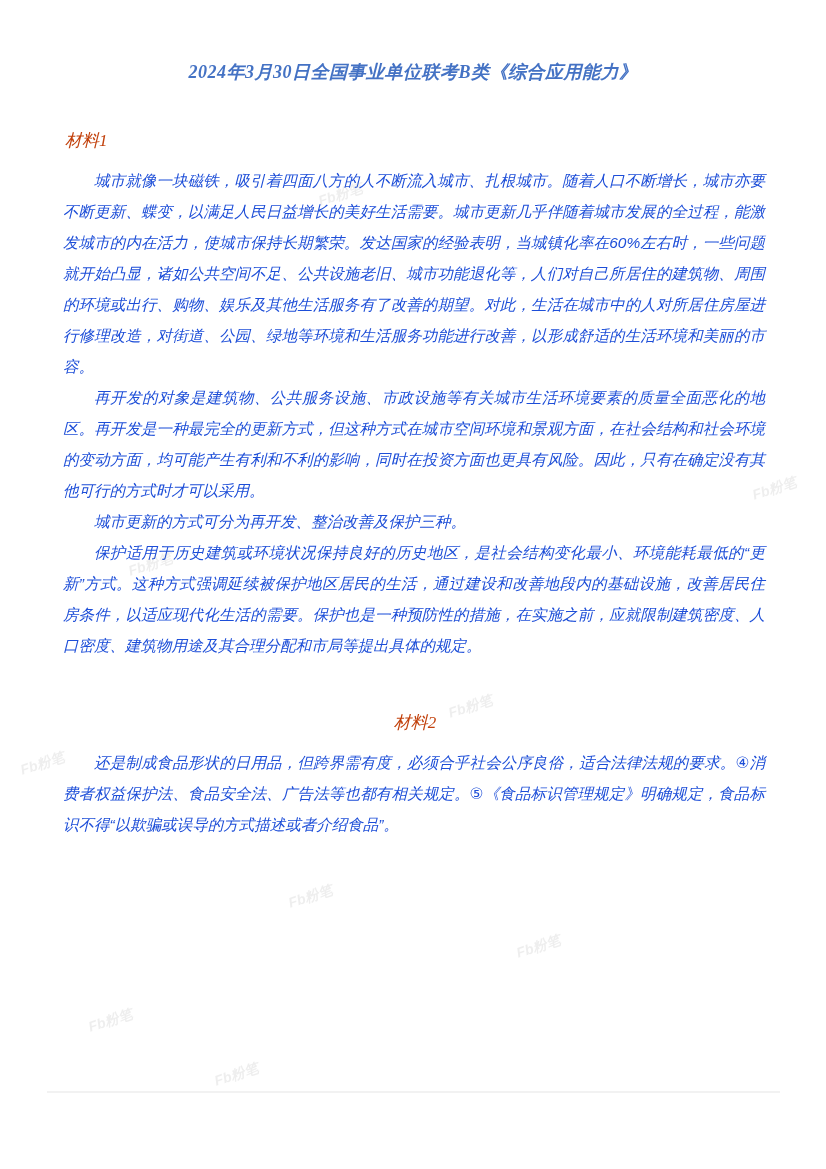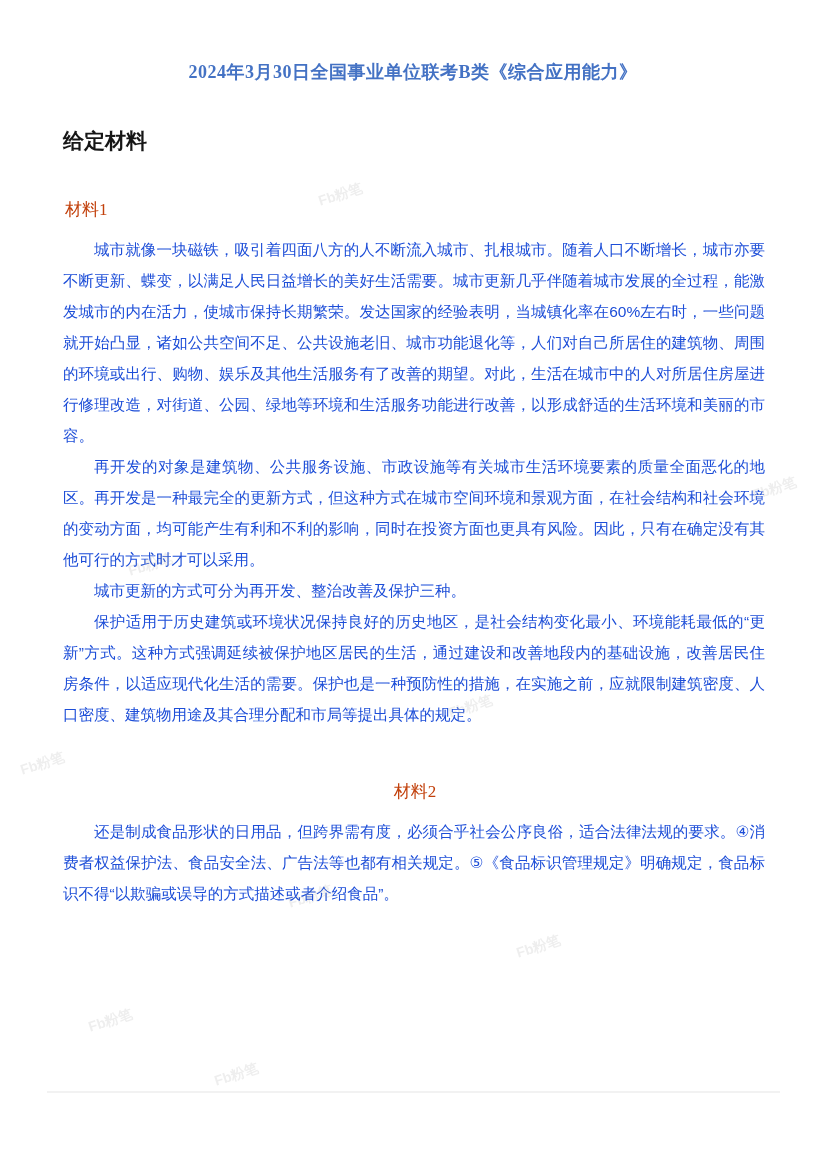--- a/index.html
+++ b/index.html
@@ -7,20 +7,21 @@
     padding: 0;
     background: #ffffff;
   }
   .page {
     position: relative;
     width: 826px;
     height: 1169px;
     background: #ffffff;
     overflow: hidden;
     font-family: "Liberation Sans", "DejaVu Sans", sans-serif;
+    font-style: italic;
   }
   .doc-title {
     margin: 0;
     padding-top: 60px;
     text-align: center;
     font-family: "Liberation Serif", "DejaVu Serif", serif;
     font-weight: bold;
     font-size: 18px;
     line-height: 24px;
     color: #4472C4;
@@ -79,21 +80,20 @@
     border-top: 2px solid #f2f2f2;
   }
 </style>
 </head>
 <body>
 
 <div class="page">
 
   <h1 class="doc-title">2024年3月30日全国事业单位联考B类《综合应用能力》</h1>
 
-  <h2 class="section-heading">给定材料</h2>
 
   <section class="material material-1">
     <h3 class="material-label">材料1</h3>
     <p>城市就像一块磁铁，吸引着四面八方的人不断流入城市、扎根城市。随着人口不断增长，城市亦要不断更新、蝶变，以满足人民日益增长的美好生活需要。城市更新几乎伴随着城市发展的全过程，能激发城市的内在活力，使城市保持长期繁荣。发达国家的经验表明，当城镇化率在60%左右时，一些问题就开始凸显，诸如公共空间不足、公共设施老旧、城市功能退化等，人们对自己所居住的建筑物、周围的环境或出行、购物、娱乐及其他生活服务有了改善的期望。对此，生活在城市中的人对所居住房屋进行修理改造，对街道、公园、绿地等环境和生活服务功能进行改善，以形成舒适的生活环境和美丽的市容。</p>
     <p>再开发的对象是建筑物、公共服务设施、市政设施等有关城市生活环境要素的质量全面恶化的地区。再开发是一种最完全的更新方式，但这种方式在城市空间环境和景观方面，在社会结构和社会环境的变动方面，均可能产生有利和不利的影响，同时在投资方面也更具有风险。因此，只有在确定没有其他可行的方式时才可以采用。</p>
     <p>城市更新的方式可分为再开发、整治改善及保护三种。</p>
     <p>保护适用于历史建筑或环境状况保持良好的历史地区，是社会结构变化最小、环境能耗最低的“更新”方式。这种方式强调延续被保护地区居民的生活，通过建设和改善地段内的基础设施，改善居民住房条件，以适应现代化生活的需要。保护也是一种预防性的措施，在实施之前，应就限制建筑密度、人口密度、建筑物用途及其合理分配和市局等提出具体的规定。</p>
   </section>
 
   <section class="material material-2">

